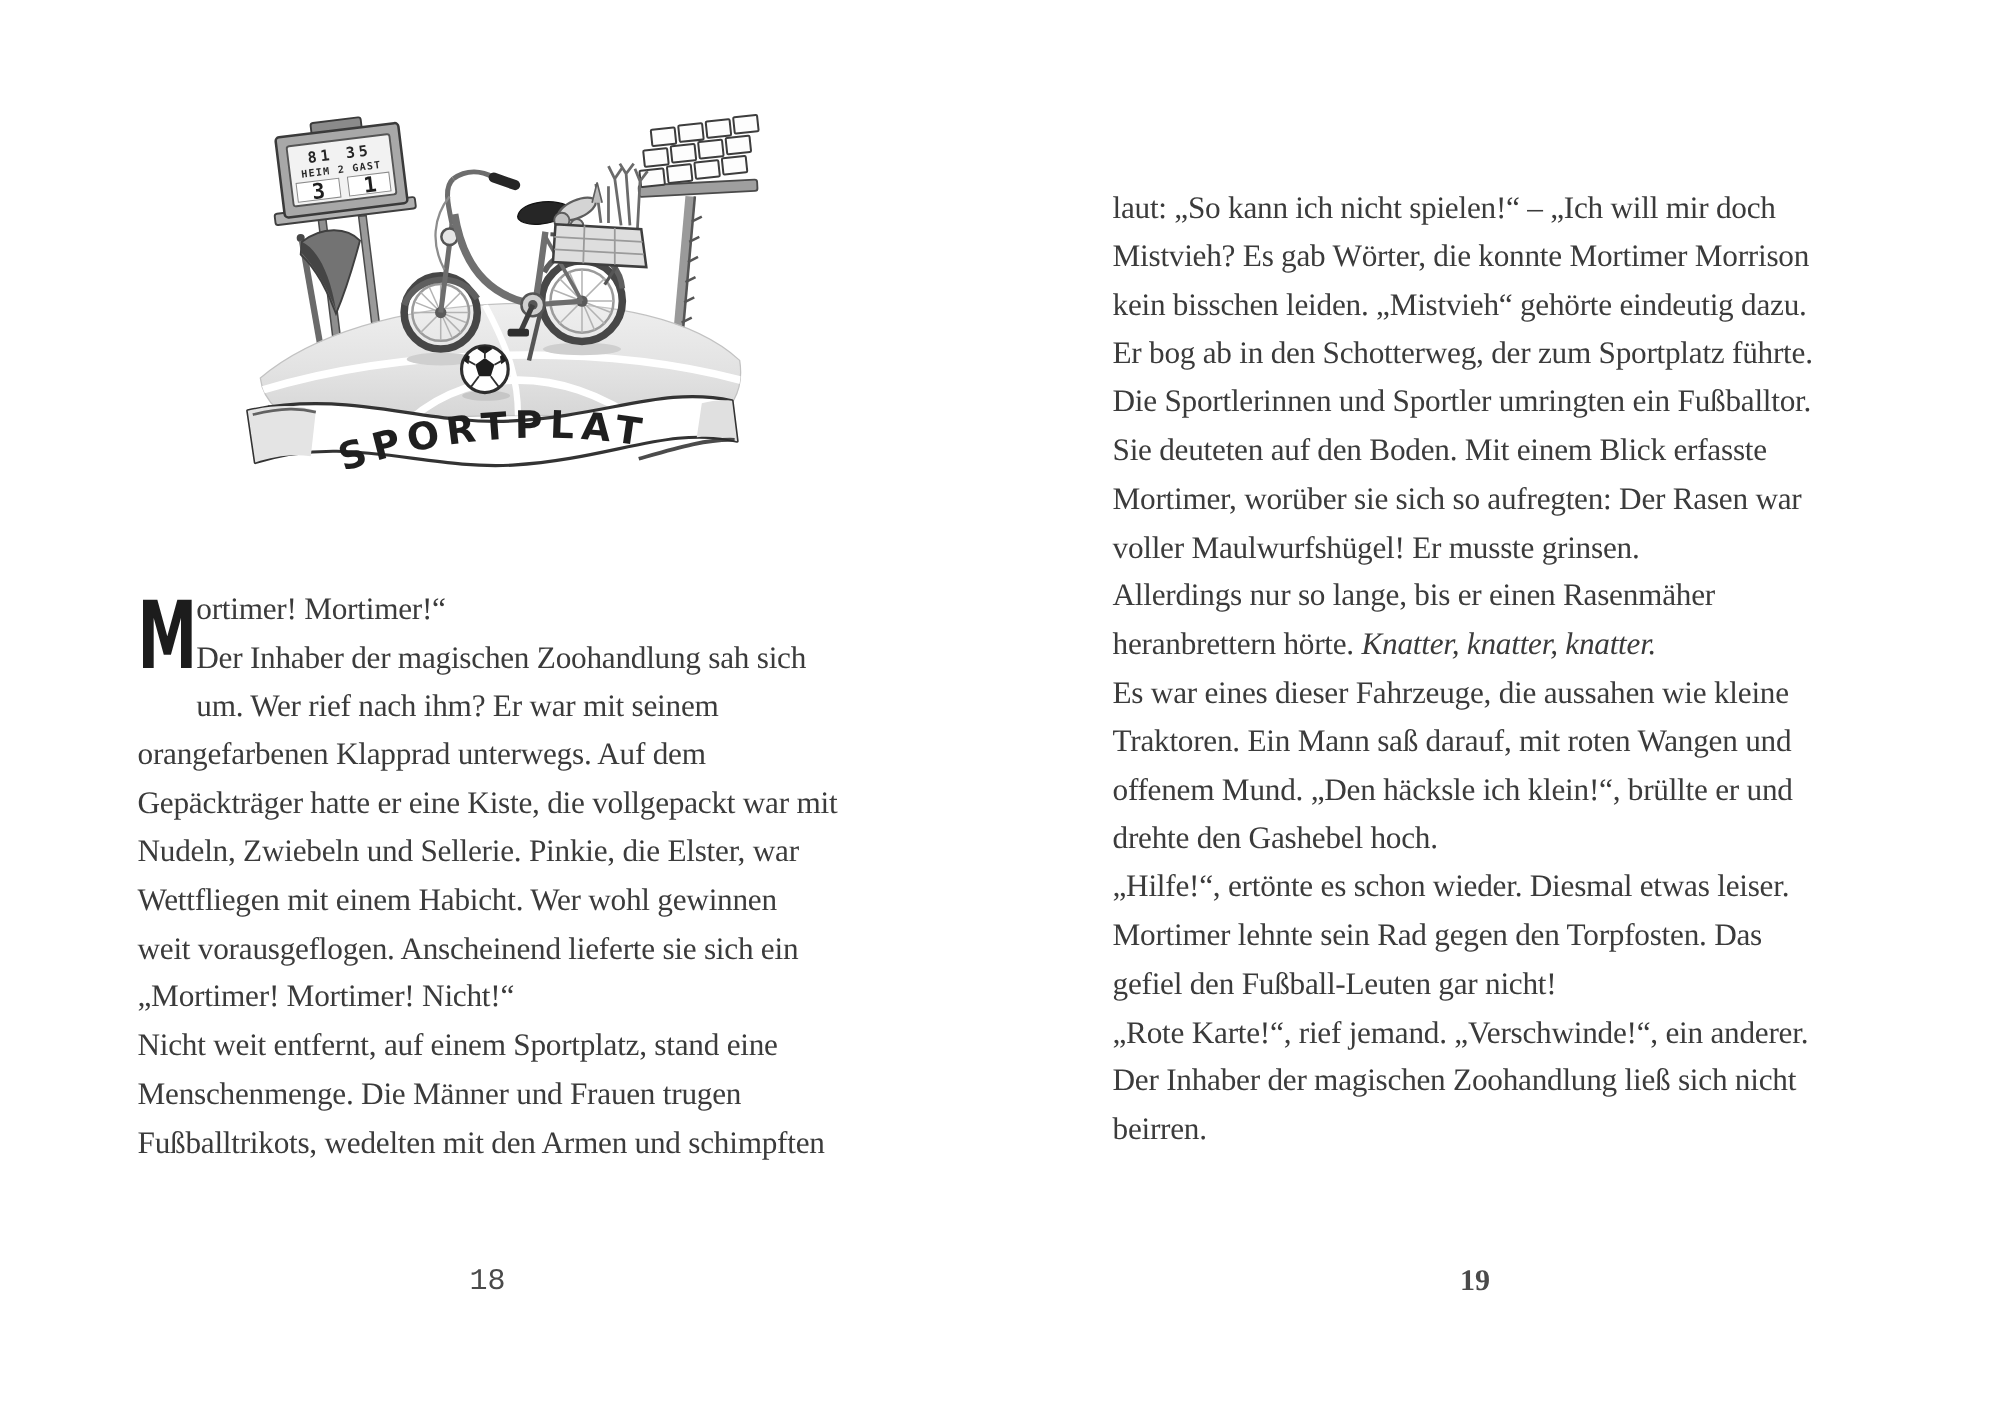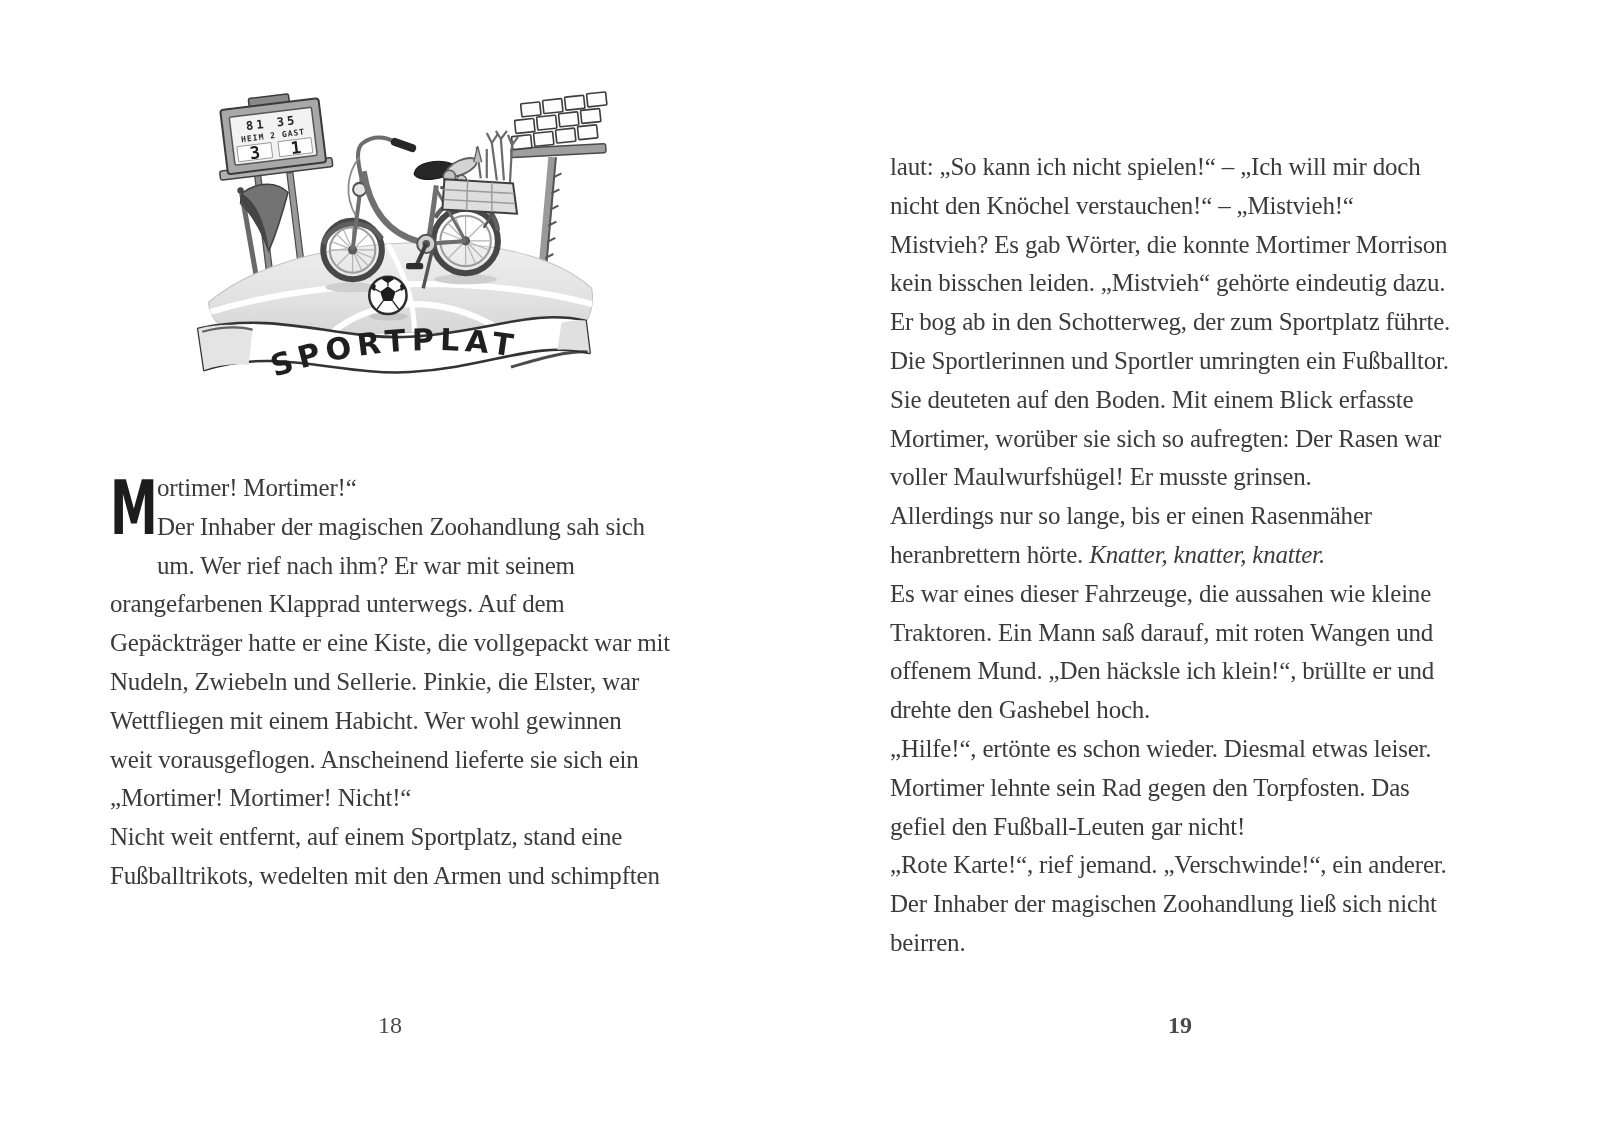--- a/index.html
+++ b/index.html
@@ -26,21 +26,21 @@
     position:absolute; left:0; top:2px;
     font-family:"DejaVu Sans", sans-serif; font-weight:bold;
     font-size:75px; line-height:75px; color:#1c1c1c;
     transform:scaleX(0.64); transform-origin:left top;
     display:inline-block;
   }
   .pagenum {
     position:absolute; top:1012px; font-size:24px; line-height:normal;
     color:#4a4a4a; text-align:center; width:120px;
   }
-  .pagenum.pn-left  { left:330px; }
+  .pagenum.pn-left  { left:330px;font-family:Liberation Mono, monospace; }
   .pagenum.pn-right { left:1120px;font-weight:bold; }
   svg text { user-select:none; }
 </style>
 </head>
 <body>
 
 <div class="illustration">
 <svg viewBox="0 0 440 330" width="444" height="334">
   <defs>
     <linearGradient id="moundGrad" x1="0" y1="0" x2="0" y2="1">
@@ -244,28 +244,28 @@
       <div class="tline"><span>ortimer! Mortimer!“</span></div>
       <div class="tline"><span>Der Inhaber der magischen Zoohandlung sah sich</span></div>
       <div class="tline"><span>um. Wer rief nach ihm? Er war mit seinem</span></div>
       <div class="tline"><span>orangefarbenen Klapprad unterwegs. Auf dem</span></div>
       <div class="tline"><span>Gepäckträger hatte er eine Kiste, die vollgepackt war mit</span></div>
       <div class="tline"><span>Nudeln, Zwiebeln und Sellerie. Pinkie, die Elster, war</span></div>
       <div class="tline"><span>Wettfliegen mit einem Habicht. Wer wohl gewinnen</span></div>
       <div class="tline"><span>weit vorausgeflogen. Anscheinend lieferte sie sich ein</span></div>
       <div class="tline"><span>„Mortimer! Mortimer! Nicht!“</span></div>
       <div class="tline"><span>Nicht weit entfernt, auf einem Sportplatz, stand eine</span></div>
+      <div class="tline"><span>Menschenmenge. Die Männer und Frauen trugen</span></div>
       <div class="tline"><span>Fußballtrikots, wedelten mit den Armen und schimpften</span></div>
     </div>
 </div>
 
 <div class="page-text right-col">
   <div>
       <div class="tline"><span>laut: „So kann ich nicht spielen!“ – „Ich will mir doch</span></div>
-      <div class="tline"><span>nicht den Knöchel verstauchen!“ – „Mistvieh!“</span></div>
       <div class="tline"><span>Mistvieh? Es gab Wörter, die konnte Mortimer Morrison</span></div>
       <div class="tline"><span>kein bisschen leiden. „Mistvieh“ gehörte eindeutig dazu.</span></div>
       <div class="tline"><span>Er bog ab in den Schotterweg, der zum Sportplatz führte.</span></div>
       <div class="tline"><span>Die Sportlerinnen und Sportler umringten ein Fußballtor.</span></div>
       <div class="tline"><span>Sie deuteten auf den Boden. Mit einem Blick erfasste</span></div>
       <div class="tline"><span>Mortimer, worüber sie sich so aufregten: Der Rasen war</span></div>
       <div class="tline"><span>voller Maulwurfshügel! Er musste grinsen.</span></div>
       <div class="tline"><span>Allerdings nur so lange, bis er einen Rasenmäher</span></div>
       <div class="tline"><span>heranbrettern hörte. </span><span class="it">Knatter, knatter, knatter.</span></div>
       <div class="tline"><span>Es war eines dieser Fahrzeuge, die aussahen wie kleine</span></div>

